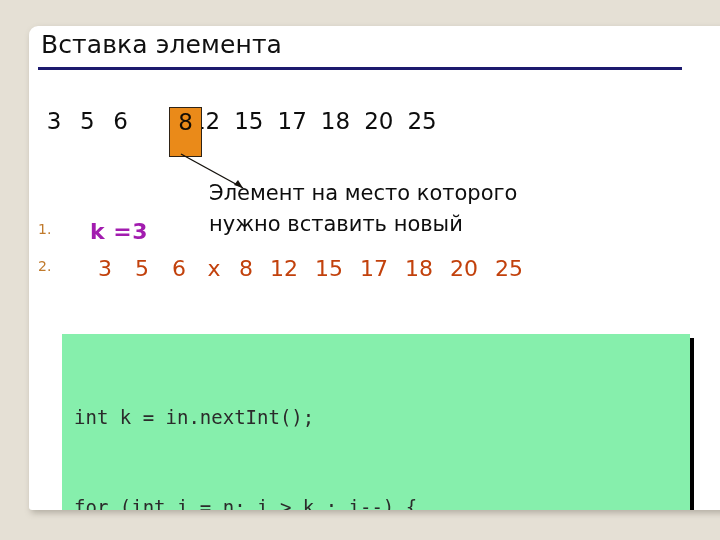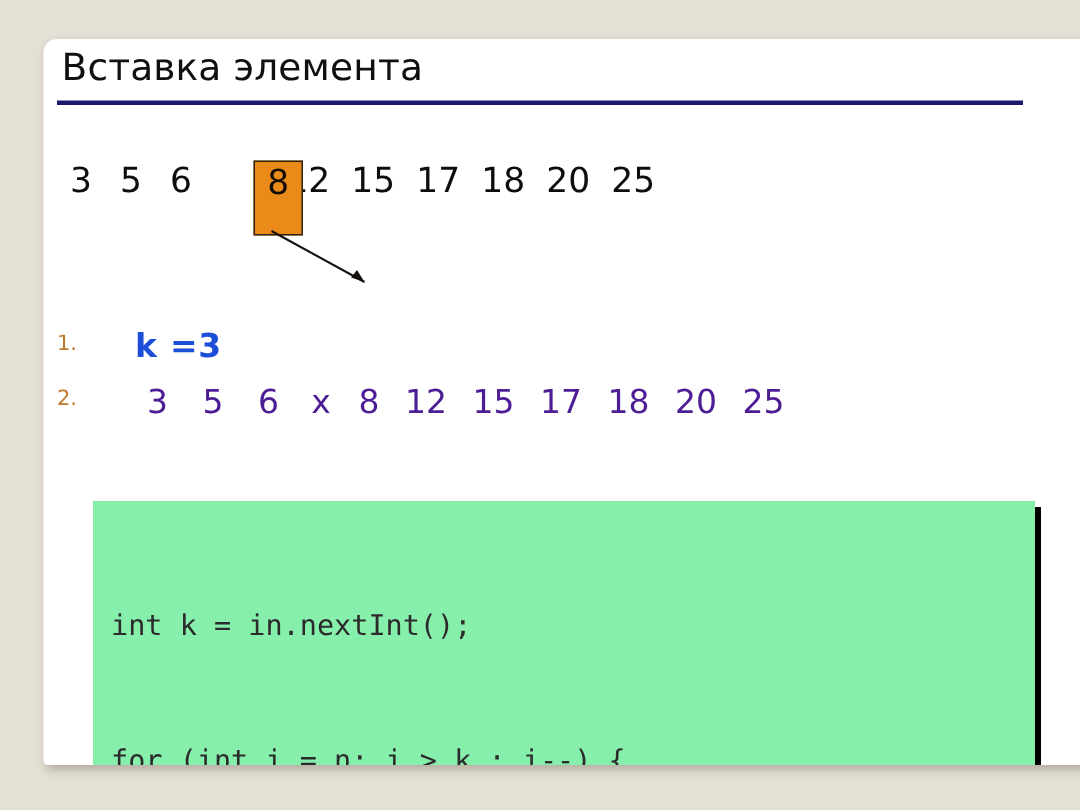--- a/index.html
+++ b/index.html
@@ -155,27 +155,27 @@
     position: absolute;
     left: 52px;
     top: 0;
     height: 37px;
     line-height: 37px;
     white-space: nowrap;
   }
   .k-value {
     font-size: 22px;
     font-weight: bold;
-    color: #1d4ed8;
+    color: #a21caf;
     letter-spacing: 0.5px;
   }
 
   .array-row2 {
     font-size: 22px;
-    color: #4c1d95;
+    color: #c2410c;
     white-space: nowrap;
   }
   .array-row2 .cell {
     display: inline-block;
     text-align: center;
   }
   .array-row2 .cell.w1 { width: 30px; }
   .array-row2 .cell.w2 { width: 38px; }
   .array-row2 .cell.wx { width: 26px; }
   .array-row2 .cell.w8 { width: 24px; }
@@ -234,20 +234,24 @@
 
     <div class="hl-box">
       <span class="hl-val">8</span>
     </div>
 
     <svg class="leader-line" viewBox="0 0 90 42" width="90" height="42">
       <line x1="2" y1="2" x2="64" y2="36" stroke="#15120d" stroke-width="1.4"></line>
       <polygon points="64,36 55,33 59,28" fill="#15120d"></polygon>
     </svg>
 
+    <div class="callout">
+      <div>Элемент на место которого</div>
+      <div>нужно вставить новый</div>
+    </div>
 
     <div class="num-list">
 
       <div class="num-item">
         <span class="num-marker">1.</span>
         <span class="num-body">
           <span class="k-value">k =3</span>
         </span>
       </div>
 

